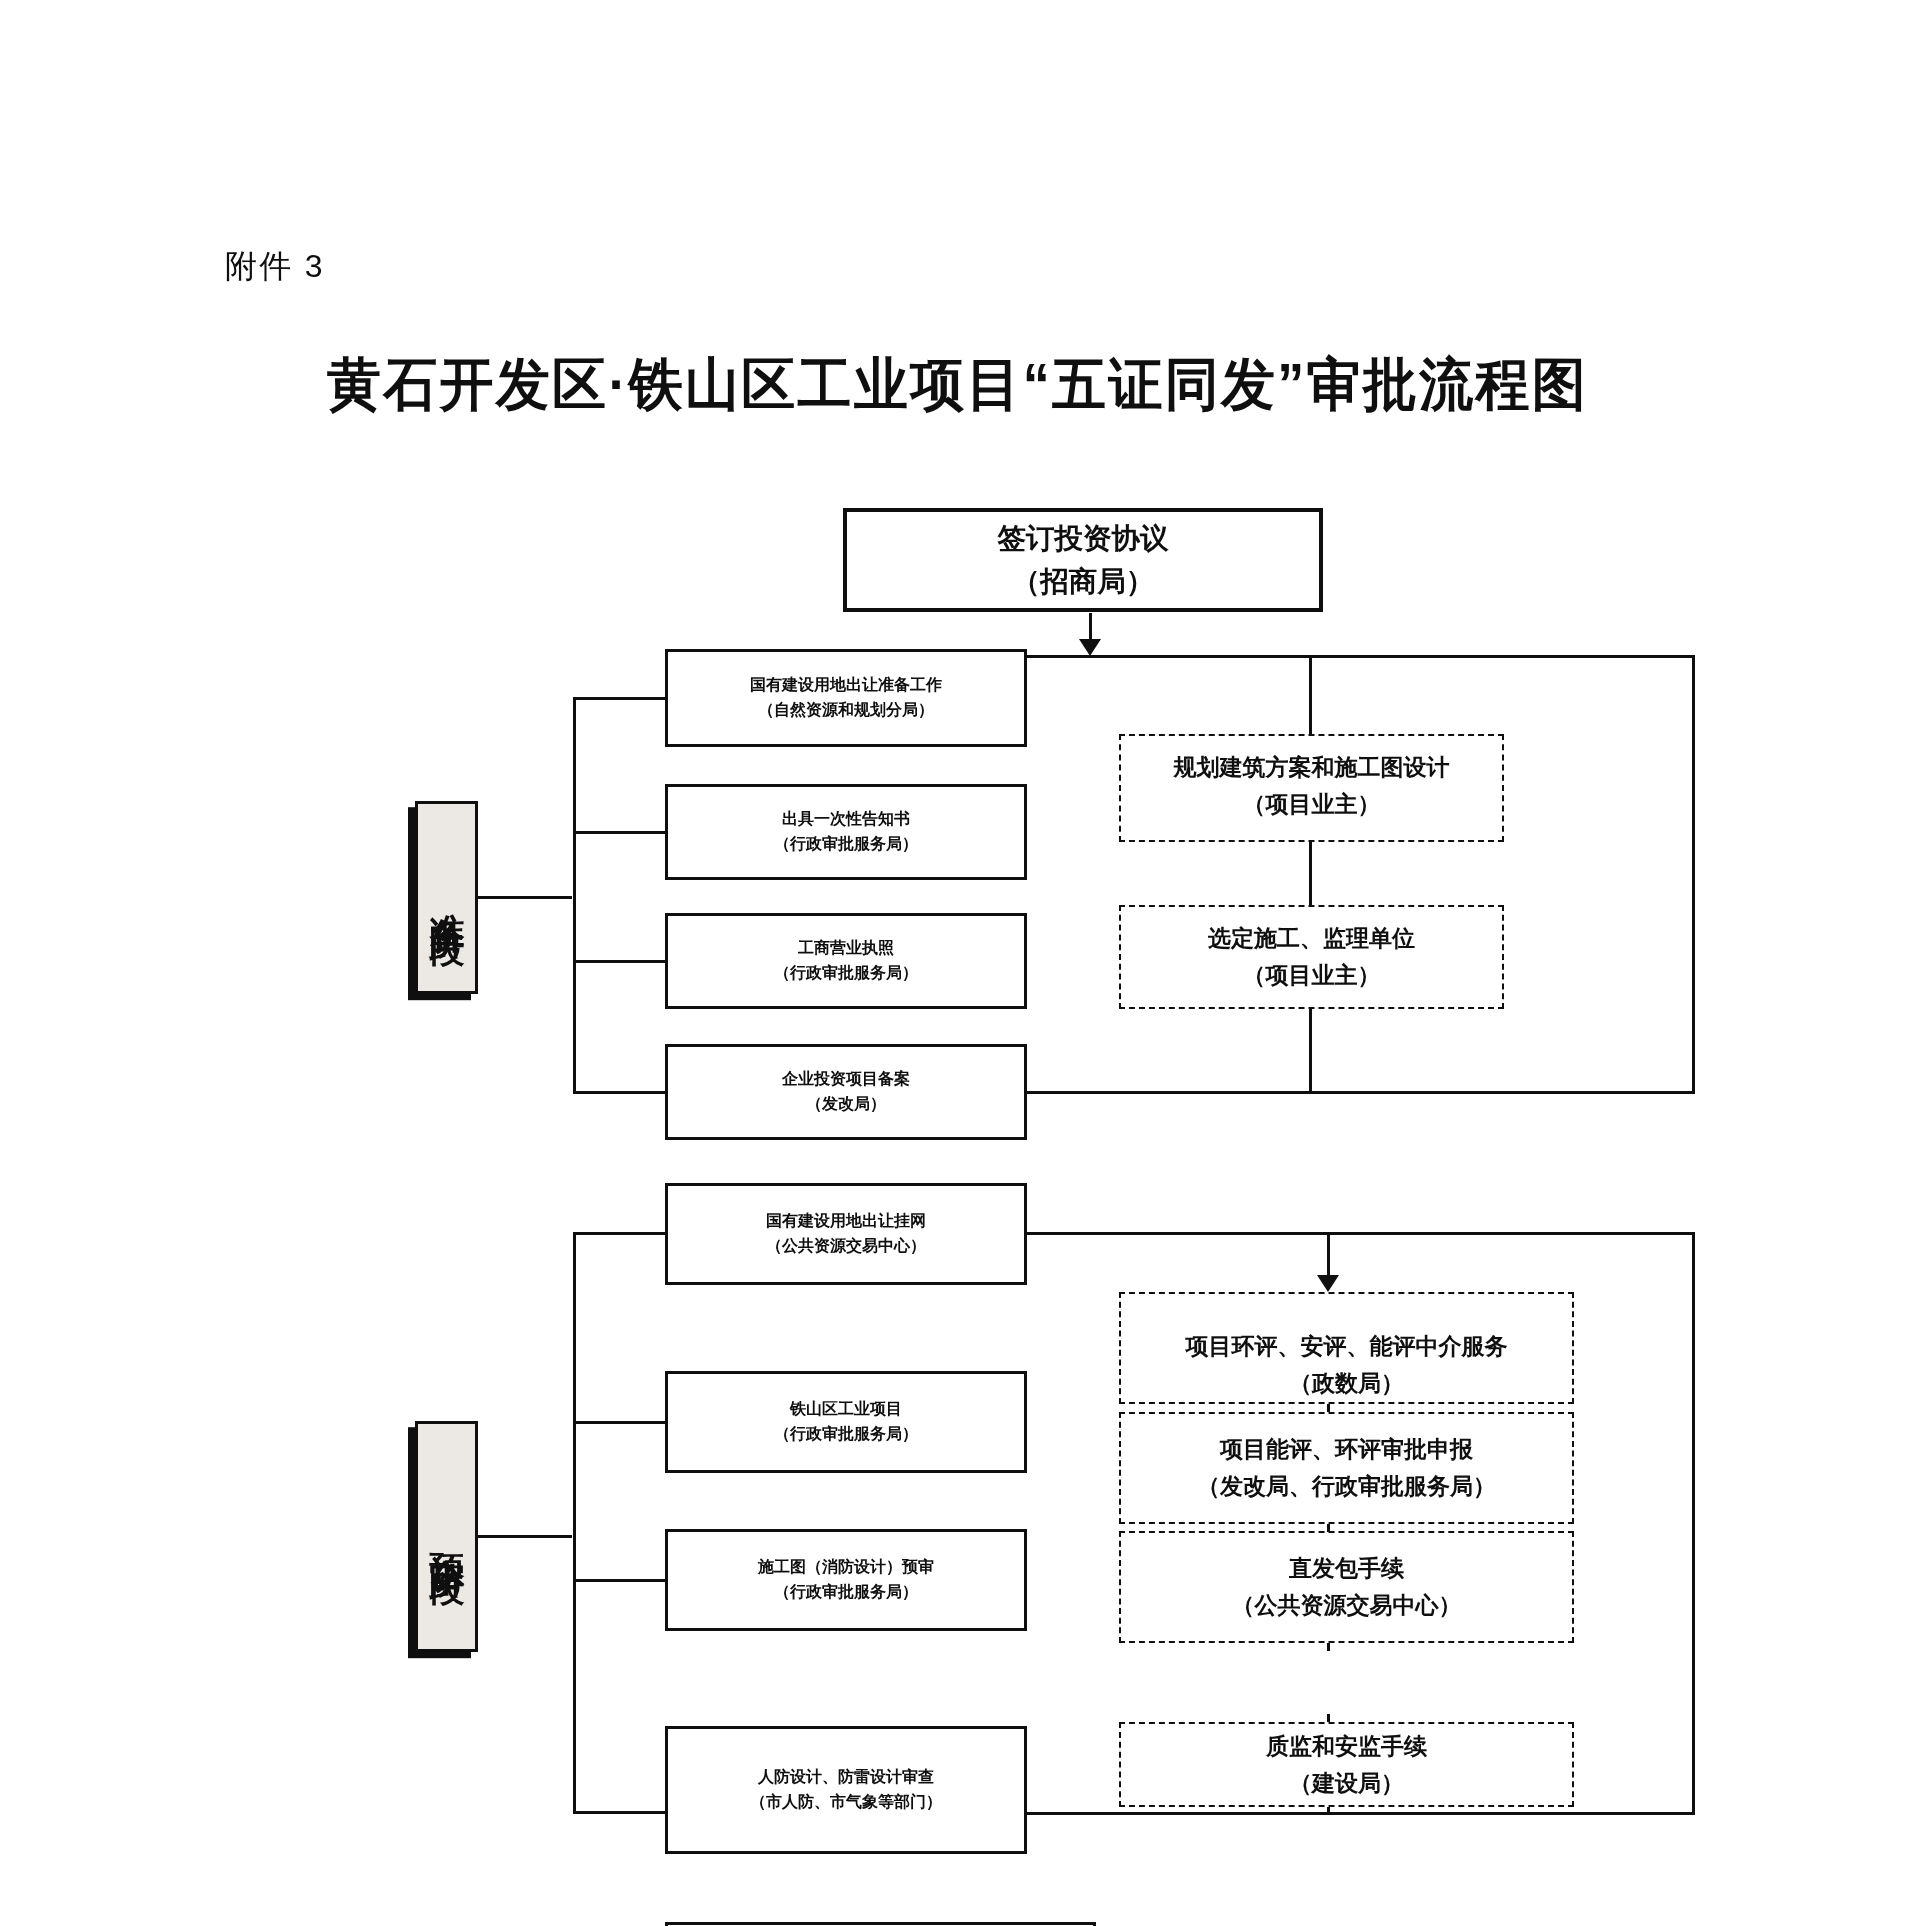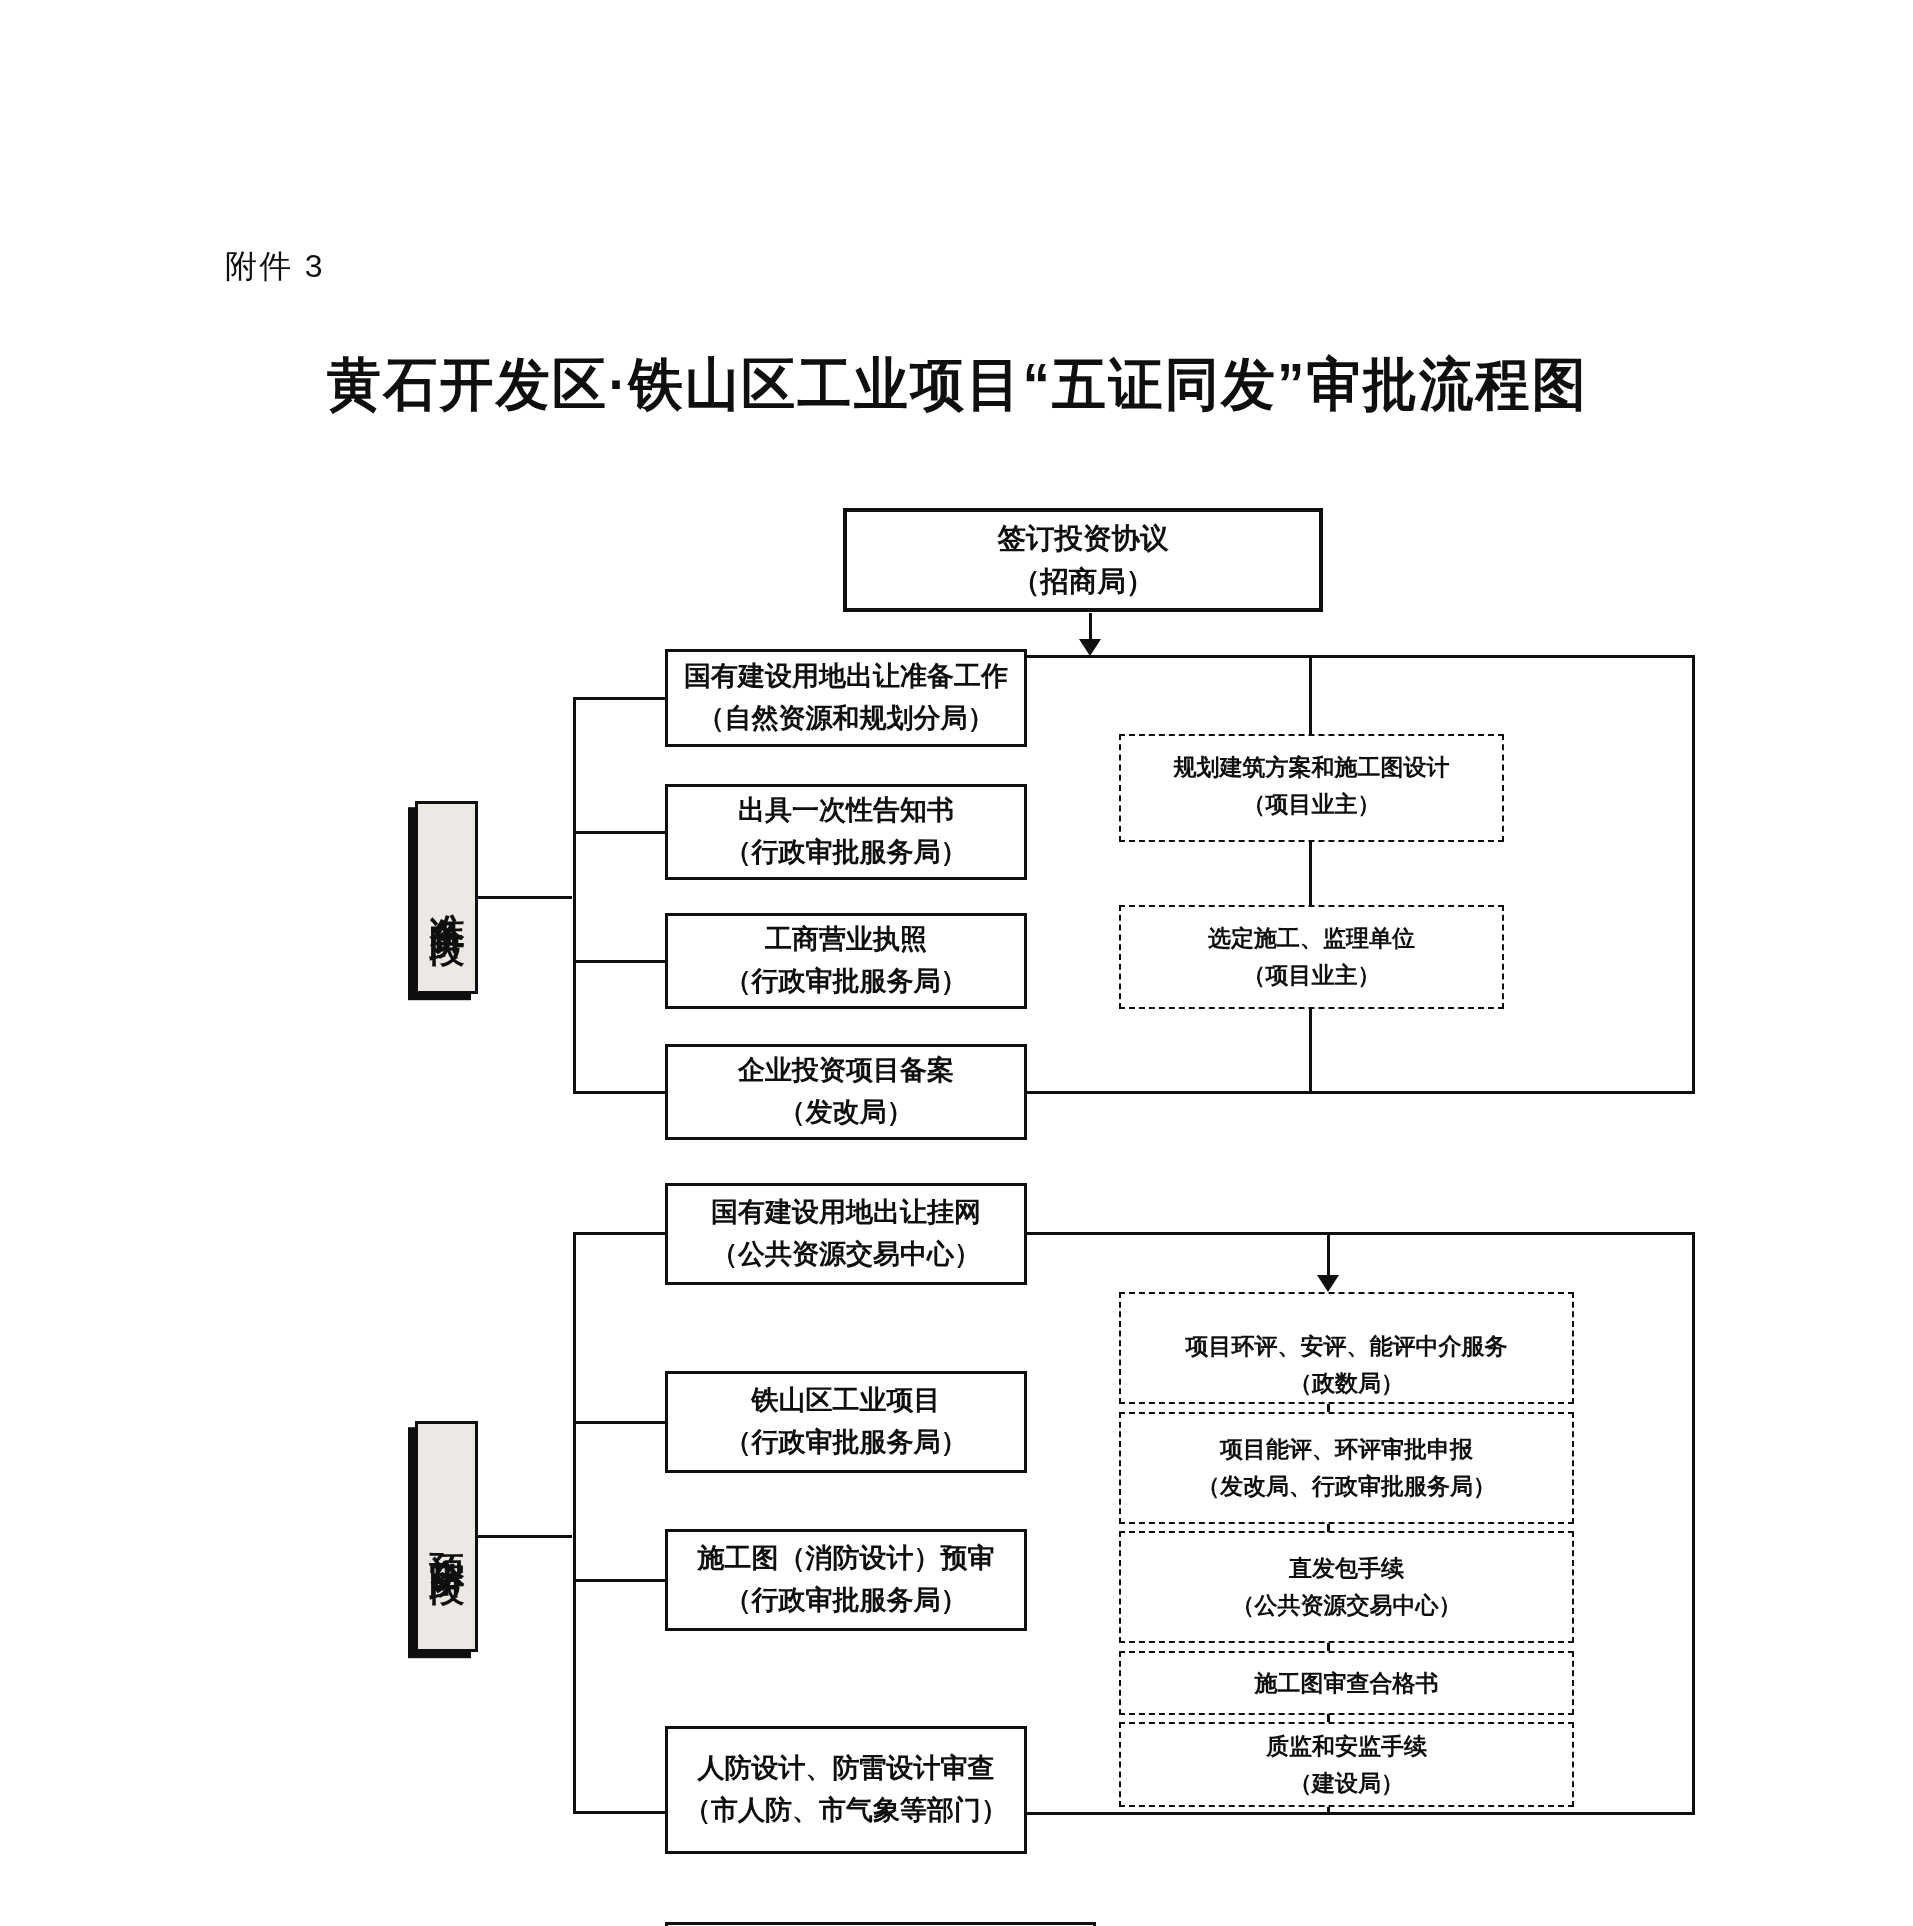--- a/index.html
+++ b/index.html
@@ -27,21 +27,21 @@
     transform:scaleY(1.06);
   }
   .fbox{
     position:absolute;
     border:3.5px solid var(--ink);
     background:var(--paper);
     display:flex;flex-direction:column;justify-content:center;align-items:center;
     text-align:center;font-weight:700;
     box-sizing:border-box;
   }
-  .fbox .ln{font-size:27px;line-height:1.55;}
+  .fbox .ln{font-size:16px;line-height:1.55;}
   .fbox.start{border-width:4.2px;}
   .fbox.start .ln{font-size:28.5px;line-height:1.5;}
   .dbox{
     position:absolute;
     border:2.7px dashed var(--ink);
     background:var(--paper);
     display:flex;flex-direction:column;justify-content:center;align-items:center;
     text-align:center;font-weight:700;
     box-sizing:border-box;
   }
@@ -150,24 +150,20 @@
     <div class="ln">（政数局）</div>
   </div>
   <div class="dbox" style="left:1119px;top:1412px;width:455px;height:112px;">
     <div class="ln">项目能评、环评审批申报</div>
     <div class="ln">（发改局、行政审批服务局）</div>
   </div>
   <div class="dbox" style="left:1119px;top:1531px;width:455px;height:112px;">
     <div class="ln">直发包手续</div>
     <div class="ln">（公共资源交易中心）</div>
   </div>
-  <div class="dbox" style="left:1119px;top:1651px;width:455px;height:64px;">
-    <div class="ln">施工图审查合格书</div>
-    <div class="ln"></div>
-  </div>
   <div class="dbox" style="left:1119px;top:1722px;width:455px;height:85px;">
     <div class="ln">质监和安监手续</div>
     <div class="ln">（建设局）</div>
   </div>
 
   <div class="hline" style="left:1027px;top:1232px;width:668px;height:2.7px;"></div>
   <div class="vline" style="left:1692px;top:1232px;width:2.7px;height:582px;"></div>
   <div class="hline" style="left:1027px;top:1812px;width:668px;height:2.7px;"></div>
   <div class="vline" style="left:1327px;top:1232px;width:2.7px;height:44px;"></div>
   <div class="arrow-down" style="left:1317px;top:1275px;"></div>

